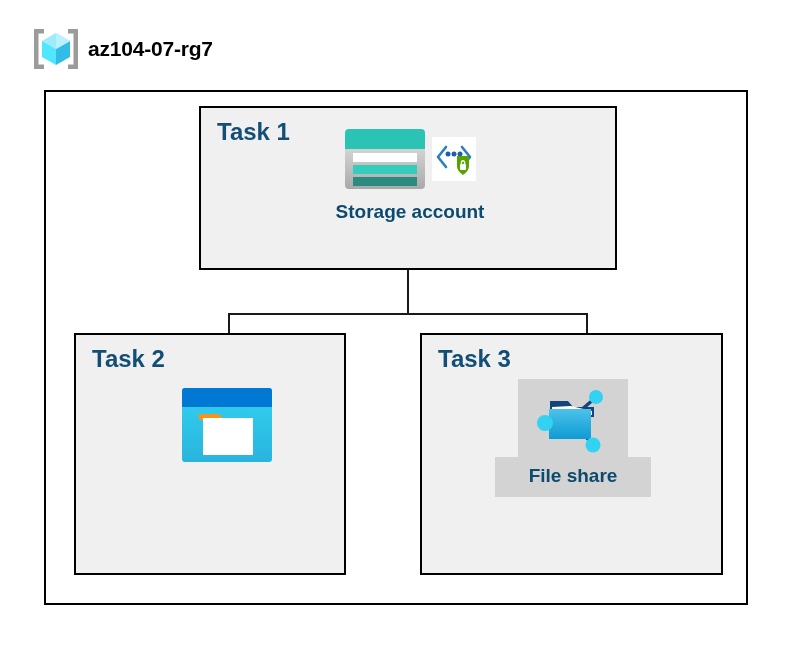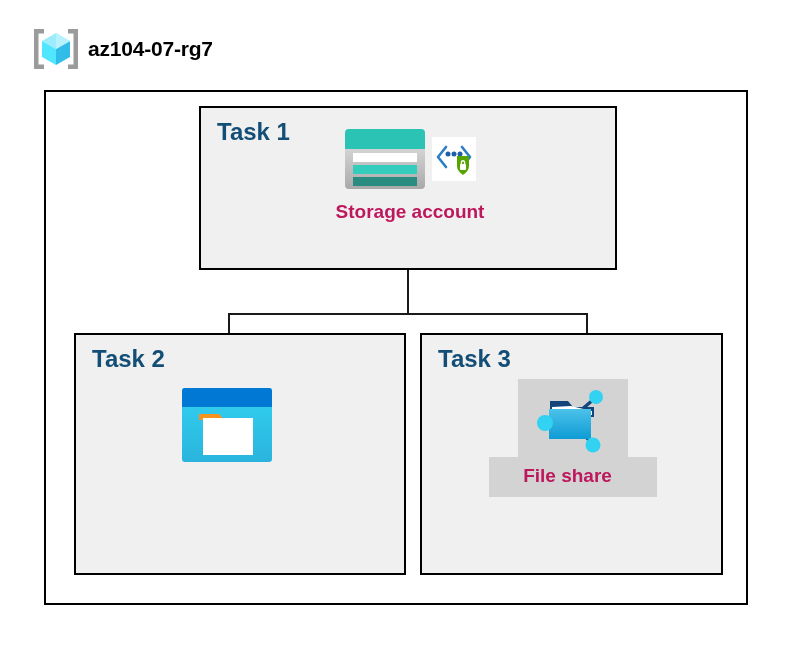--- a/index.html
+++ b/index.html
@@ -52,21 +52,21 @@
   }
 
   
   .task-panel {
     position: absolute;
     background: #f0f0f0;
     border: 2px solid #000000;
     box-sizing: border-box;
   }
   #panel-task1 { left: 153px; top: 14px;  width: 418px; height: 164px; }
-  #panel-task2 { left: 28px;  top: 241px; width: 332px; height: 242px; }
+  #panel-task2 { left: 28px;  top: 241px; width: 272px; height: 242px; }
   #panel-task3 { left: 374px; top: 241px; width: 303px; height: 242px; }
 
   .task-label {
     position: absolute;
     left: 16px;
     top: 10px;
     font-size: 24px;
     font-weight: bold;
     color: #124e76;
     white-space: nowrap;
@@ -75,21 +75,21 @@
   
   .node {
     position: absolute;
     display: flex;
     flex-direction: column;
     align-items: center;
   }
   .node-caption {
     font-size: 19px;
     font-weight: bold;
-    color: #be185d;
+    color: #0c4a6e;
     white-space: nowrap;
     line-height: 1.15;
   }
   .node-icon-wrap {
     display: flex;
     align-items: center;
     justify-content: center;
   }
 
   
@@ -107,21 +107,21 @@
   #node-fileshare {
     left: 58px; top: 44px; width: 186px;
   }
   
   #fileshare-icon-bg {
     background: #d3d3d3;
     padding: 8px 18px 4px 18px;
   }
   #fileshare-label-bg {
     background: #d3d3d3;
-    padding: 8px 45px 10px 34px;
+    padding: 8px 34px 10px 34px;
     margin-top: 0px;
   }
 
   
   .conn {
     position: absolute;
     background: #1a1a1a;
   }
   .conn-v { width: 2px; }
   .conn-h { height: 2px; }

